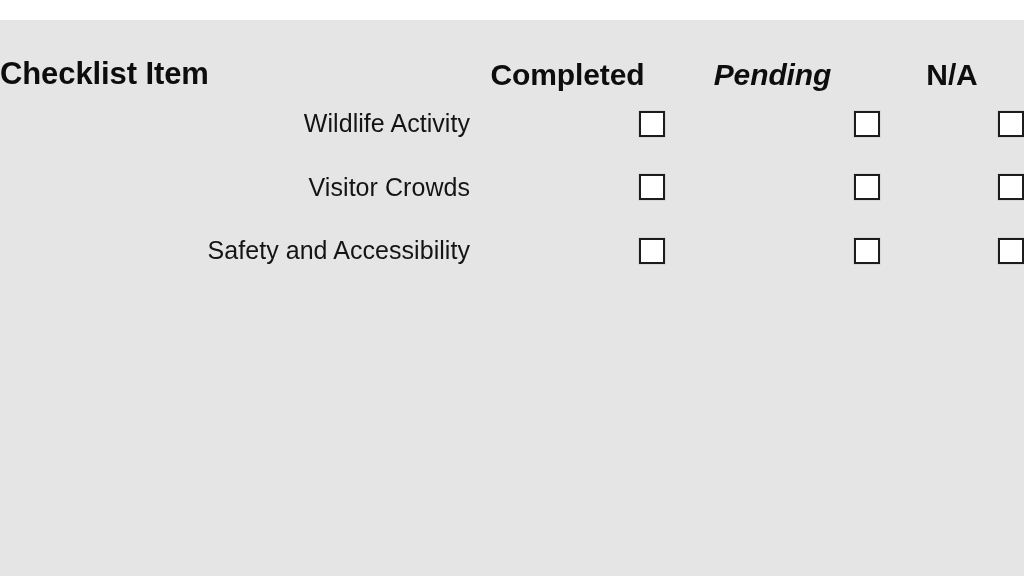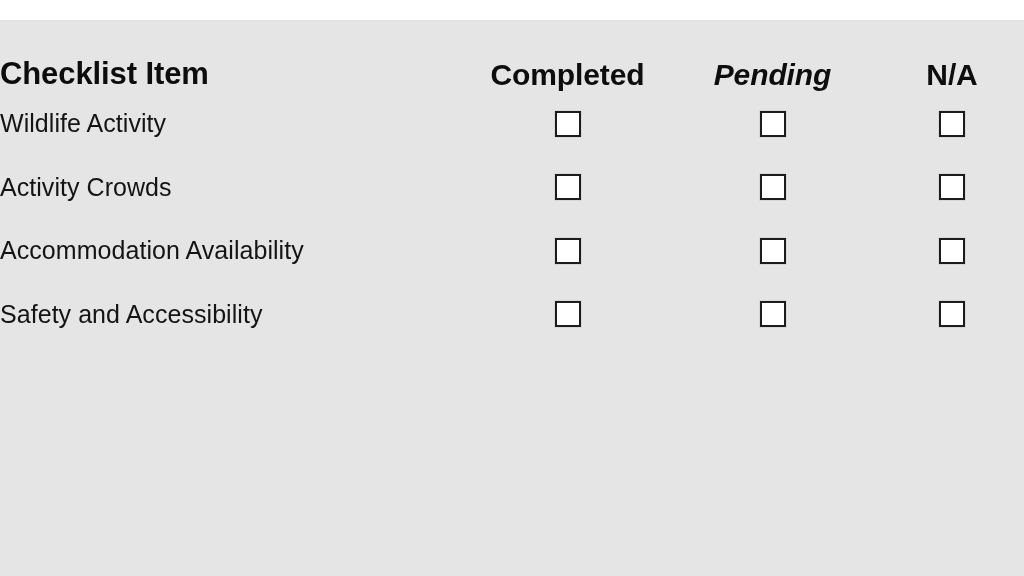--- a/index.html
+++ b/index.html
@@ -72,20 +72,21 @@
 
   
   .checklist-table tbody tr {
     height: 63.5px;
   }
 
   .checklist-table tbody td {
     padding: 0;
     border: 0;
     vertical-align: middle;
+    text-align: right;
   }
 
   td.item-label {
     text-align: left;
     padding-left: 48px;
     font-size: 25px;
     font-weight: normal;
     color: #141414;
     letter-spacing: 0.05px;
     white-space: nowrap;
@@ -135,27 +136,21 @@
 
     <tbody id="checklist-body">
 
     <tr>
           <td class="item-label">Wildlife Activity</td>
           <td class="check-cell check-c1"><span class="checkbox" role="checkbox" aria-checked="false"></span></td>
           <td class="check-cell check-c2"><span class="checkbox" role="checkbox" aria-checked="false"></span></td>
           <td class="check-cell check-c3"><span class="checkbox" role="checkbox" aria-checked="false"></span></td>
         </tr>
         <tr>
-          <td class="item-label">Activity Crowds</td>
-          <td class="check-cell check-c1"><span class="checkbox" role="checkbox" aria-checked="false"></span></td>
-          <td class="check-cell check-c2"><span class="checkbox" role="checkbox" aria-checked="false"></span></td>
-          <td class="check-cell check-c3"><span class="checkbox" role="checkbox" aria-checked="false"></span></td>
-        </tr>
-        <tr>
-          <td class="item-label">Accommodation Availability</td>
+          <td class="item-label">Visitor Crowds</td>
           <td class="check-cell check-c1"><span class="checkbox" role="checkbox" aria-checked="false"></span></td>
           <td class="check-cell check-c2"><span class="checkbox" role="checkbox" aria-checked="false"></span></td>
           <td class="check-cell check-c3"><span class="checkbox" role="checkbox" aria-checked="false"></span></td>
         </tr>
         <tr>
           <td class="item-label">Safety and Accessibility</td>
           <td class="check-cell check-c1"><span class="checkbox" role="checkbox" aria-checked="false"></span></td>
           <td class="check-cell check-c2"><span class="checkbox" role="checkbox" aria-checked="false"></span></td>
           <td class="check-cell check-c3"><span class="checkbox" role="checkbox" aria-checked="false"></span></td>
         </tr>

